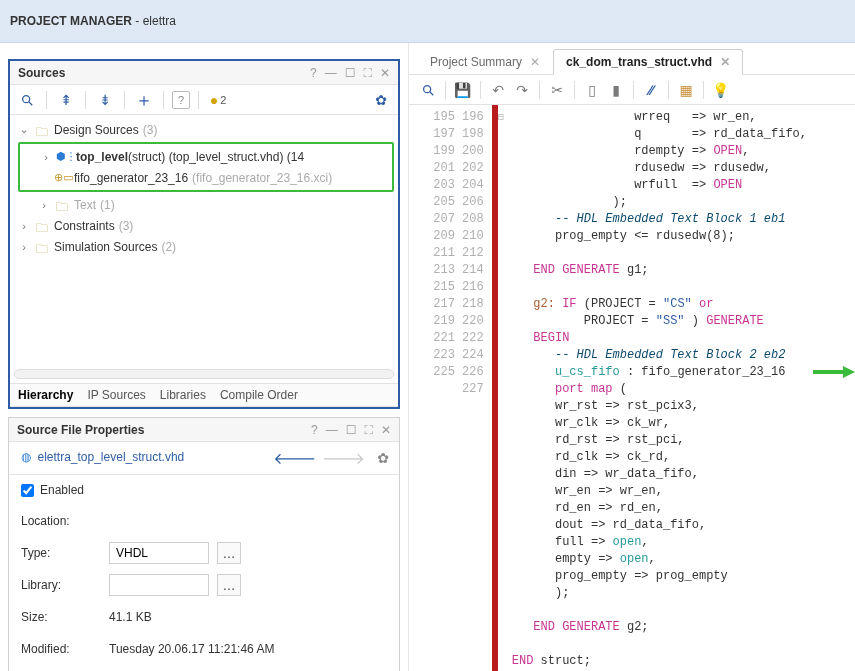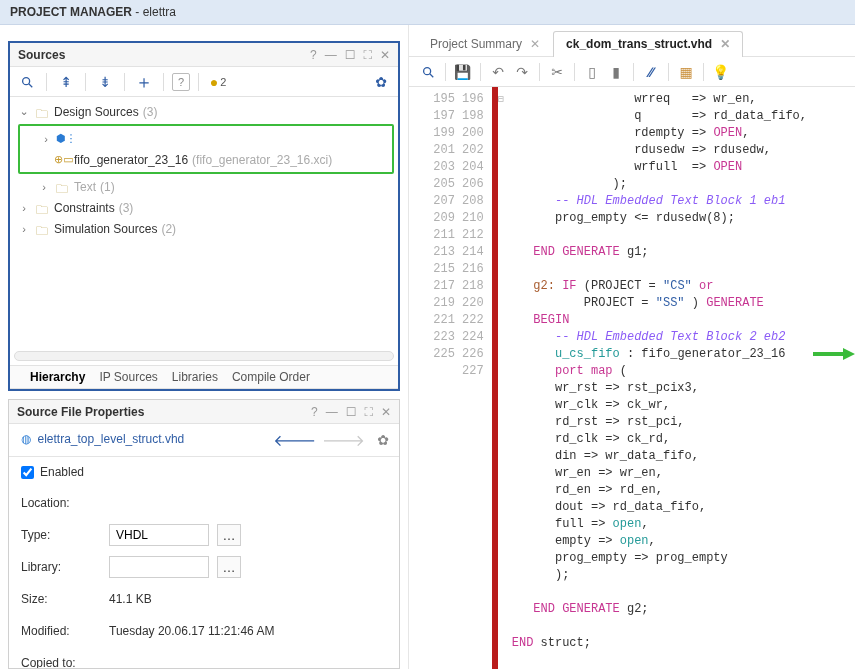--- a/index.html
+++ b/index.html
@@ -1,17 +1,17 @@
 <!DOCTYPE html>
 <html><head>
 <meta charset="utf-8">
 <style>
   * { box-sizing: border-box; margin: 0; padding: 0; }
   body { font-family: Arial, Helvetica, sans-serif; font-size: 12px; background: #fff; color: #333; width: 855px; height: 671px; overflow: hidden; }
-  .titlebar { background: #dfe9f5; padding: 5px 10px; font-size: 12px; border-bottom: 1px solid #c9d6e8; }
+  .titlebar { background: #dfe9f5; padding: 14px 10px; font-size: 12px; border-bottom: 1px solid #c9d6e8; }
   .titlebar b { font-weight: bold; }
   .main { display: flex; height: calc(100% - 27px); }
   .leftcol { width: 408px; display: flex; flex-direction: column; padding: 16px 8px 0 8px; gap: 8px; }
   .rightcol { flex: 1; display: flex; flex-direction: column; border-left: 1px solid #e6e6e6; padding-top: 6px; }
   .panel { border: 1px solid #d0d0d0; background: #fff; display: flex; flex-direction: column; }
   .panel.selected { border: 2px solid #2f5da5; }
   .panel-hdr { display: flex; align-items: center; justify-content: space-between; background: #f6f6f6; border-bottom: 1px solid #e2e2e2; padding: 4px 8px; height: 24px; }
   .panel-title { font-size: 12px; font-weight: bold; color: #333; }
   .panel-winbtns { display: flex; gap: 8px; color: #999; font-size: 12px; }
   .panel-winbtns span { cursor: pointer; }
@@ -27,21 +27,21 @@
   .tw { display:inline-block; width: 12px; text-align:center; color:#777; cursor: pointer; font-size:11px;}
   .ficon { display: inline-block; width: 16px; height: 14px; text-align:center; }
   .folder { color:#b9a24f; font-size:12px; }
   .hl-green { border: 2px solid #3bbb3b; border-radius:2px; padding: 2px 2px 2px 0; margin:2px 4px 2px 0;}
   .muted { color: #aaa; }
   .tree b { font-weight: bold; }
   .scrollbar-fake { height: 14px; padding: 0 4px 4px 4px; }
   .scrollbar-track { height: 10px; background:#f2f2f2; border:1px solid #ddd; border-radius:5px;}
   .tabbar { display: flex; gap: 14px; padding: 0 8px; border-top:1px solid #e2e2e2; border-bottom:1px solid #e2e2e2; background:#fafafa; height:24px; align-items:center; font-size:12px;}
   .tabbar .tab { color:#555; cursor:pointer; }
-  .tabbar .tab.active { color:#000; font-weight:bold;margin-left:12px; }
+  .tabbar .tab.active { color:#000; font-weight:bold; }
   .props { padding: 8px 12px; flex:1; overflow:auto; position:relative; }
   .props .filelink { color:#2f5da5; cursor:pointer; display:flex; align-items:center; gap:6px;}
   .props .navarrows { position:absolute; top:6px; right:34px; display:flex; gap:6px; align-items:center;}
   .props .navarrows .arrow-left { color:#2f5da5; font-size:16px;}
   .props .navarrows .arrow-right { color:#c9c9c9; font-size:16px;}
   .props .gear { position:absolute; top:8px; right:10px; color:#888; font-size:14px;}
   .props .row { display:flex; align-items:center; height:28px; gap:8px; margin-top:4px;}
   .props .label { width:80px; color:#333; }
   .props input[type=text] { width:100px; height:22px; border:1px solid #cfcfcf; padding:2px 6px; font-size:12px;}
   .props .dots { width:24px; height:22px; border:1px solid #cfcfcf; background:#fafafa; display:flex; align-items:center; justify-content:center; font-size:13px; cursor:pointer; }
@@ -54,21 +54,21 @@
   .editor-toolbar { display:flex; align-items:center; gap:2px; padding:4px 8px; border-bottom:1px solid #e2e2e2; height:30px;}
   .editor-toolbar .tbtn { color:#7a7a7a; }
   .editor-toolbar .tbtn.blue { color:#2f5da5; }
   .code { flex:1; overflow:auto; font-family: "Consolas", "Courier New", monospace; font-size:12px; line-height:17px; position:relative; display:flex; }
   .gutter { text-align:right; color:#b0b0b0; background:#fff; padding:4px 8px 4px 6px; border-right:6px solid #b91c1c; user-select:none;}
   .minimark { width:14px; padding:4px 0; color:#bbb; text-align:center; font-size:10px;}
   .codebody { padding:4px 0 13px 8px; white-space:pre; }
   .k-pink { color:#c73692; }
   .k-teal { color:#249a98; }
   .k-str  { color:#2f5da5; }
-  .k-com  { color:#8b5cf6; font-style:italic; }
+  .k-com  { color:#0c4a6e; font-style:italic; }
   .k-tag  { color:#a85c2f; }
   .green-arrow { display:inline-block; width:42px; height:14px; margin-left:6px; vertical-align:middle;}
   .badge-num { font-size:11px; color:#555; margin-left:2px;}
 </style>
 </head>
 <body>
 
 <div class="titlebar">
   <b>PROJECT MANAGER</b><span> - </span><span>elettra</span>
 </div>
@@ -113,20 +113,21 @@
         <div class="tree-row">
           <span class="tw">⌄</span>
           <span class="ficon folder">🗀</span>
           <span>Design Sources</span>
           <span class="muted">(3)</span>
         </div>
         <div class="hl-green">
           <div class="tree-row" style="padding-left:20px;">
             <span class="tw">›</span>
             <span class="ficon" style="color:#2a7bd3;font-size:11px;">⬢⋮</span>
+            <span><b>top_level</b><span>(struct) (top_level_struct.vhd) (14</span></span>
           </div>
           <div class="tree-row" style="padding-left:34px;">
             <span class="ficon" style="color:#c79a2e;font-size:11px;">⊕▭</span>
             <span>fifo_generator_23_16</span>
               <span class="muted"> (fifo_generator_23_16.xci)</span>
           </div>
         </div>
         <div class="tree-row" style="padding-left:20px;">
           <span class="tw">›</span>
           <span class="ficon folder">🗀</span>

